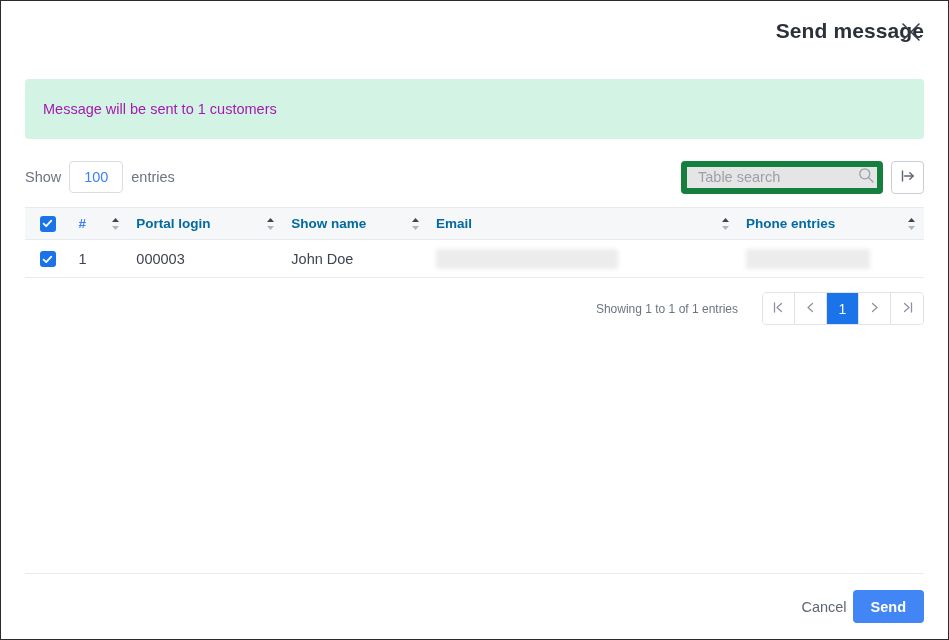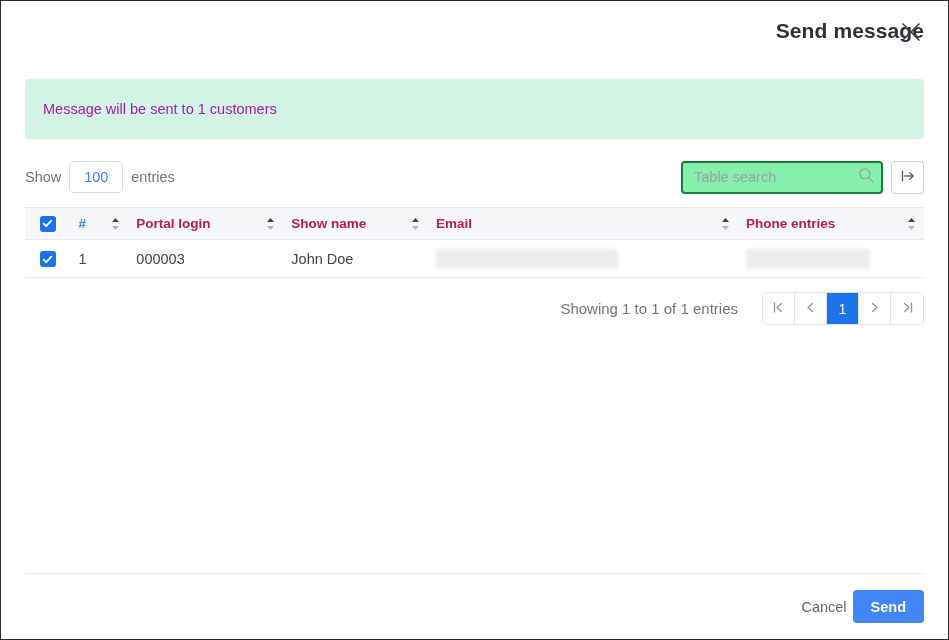--- a/index.html
+++ b/index.html
@@ -111,27 +111,27 @@
     gap: 8px;
   }
   .search-wrap {
     position: relative;
     width: 202px;
     height: 33px;
   }
   .search-input {
     width: 100%;
     height: 100%;
-    border: 2px solid #15803d;
+    border: 6px solid #15803d;
     border-radius: 4px;
     padding: 0 32px 0 11px;
     font-size: 14.5px;
     font-family: "Liberation Sans", sans-serif;
     color: #2c3038;
-    background: #86efac;
+    background: #e5e5e5;
     outline: none;
   }
   .search-input::placeholder { color: #9aa1ab; }
   .search-icon {
     position: absolute;
     right: 9px;
     top: 50%;
     transform: translateY(-50%);
     pointer-events: none;
   }
@@ -158,21 +158,21 @@
   .data-table thead tr {
     background: #f6f7f9;
     border-top: 1px solid #e7eaee;
     border-bottom: 1px solid #e7eaee;
   }
   .data-table th {
     height: 32px;
     text-align: left;
     font-size: 13.5px;
     font-weight: bold;
-    color: #be185d;
+    color: #0369a1;
     padding: 0 8px;
     vertical-align: middle;
     position: relative;
   }
   .data-table th.num-col { color: #3b82f6; }
   .th-inner {
     display: flex;
     align-items: center;
     justify-content: space-between;
     gap: 6px;
@@ -223,21 +223,21 @@
 
   
   .table-footer {
     margin-top: 14px;
     display: flex;
     align-items: center;
     justify-content: flex-end;
     gap: 24px;
   }
   .showing-info {
-    font-size: 15px;
+    font-size: 12px;
     color: #6d7480;
   }
   .pagination {
     display: flex;
     align-items: center;
     border: 1px solid #dfe3e8;
     border-radius: 4px;
     overflow: hidden;
   }
   .page-btn {

